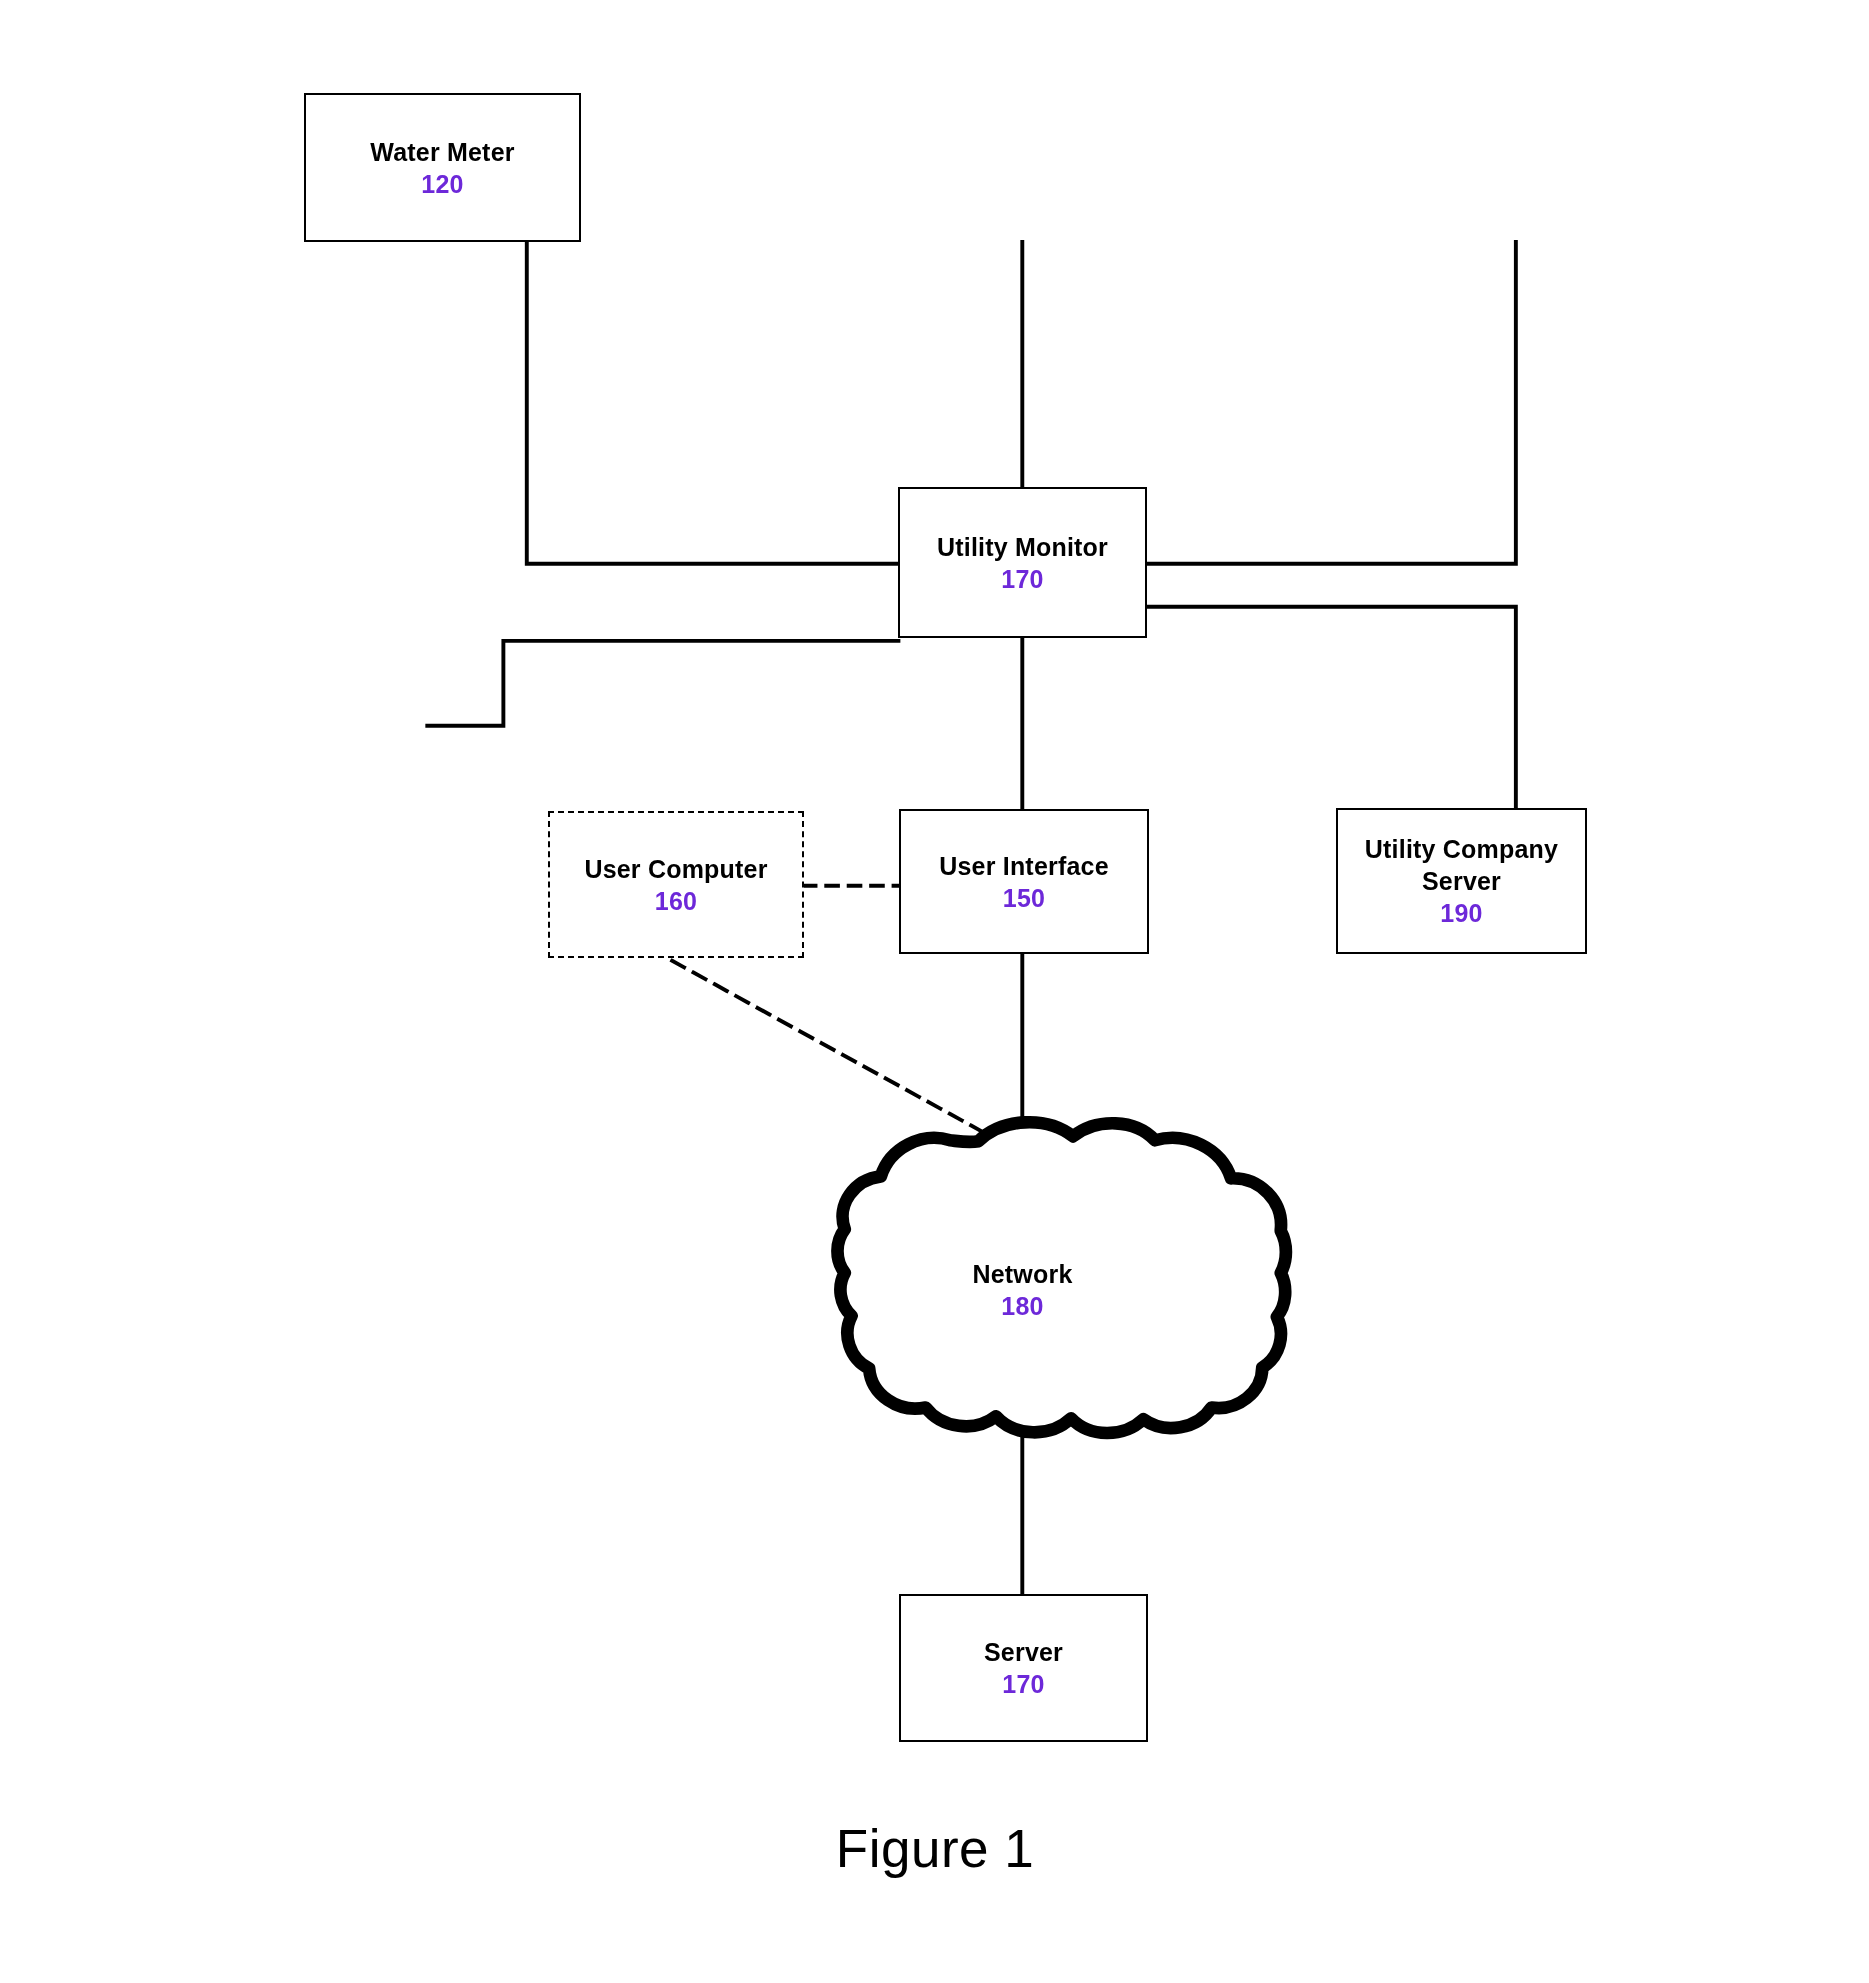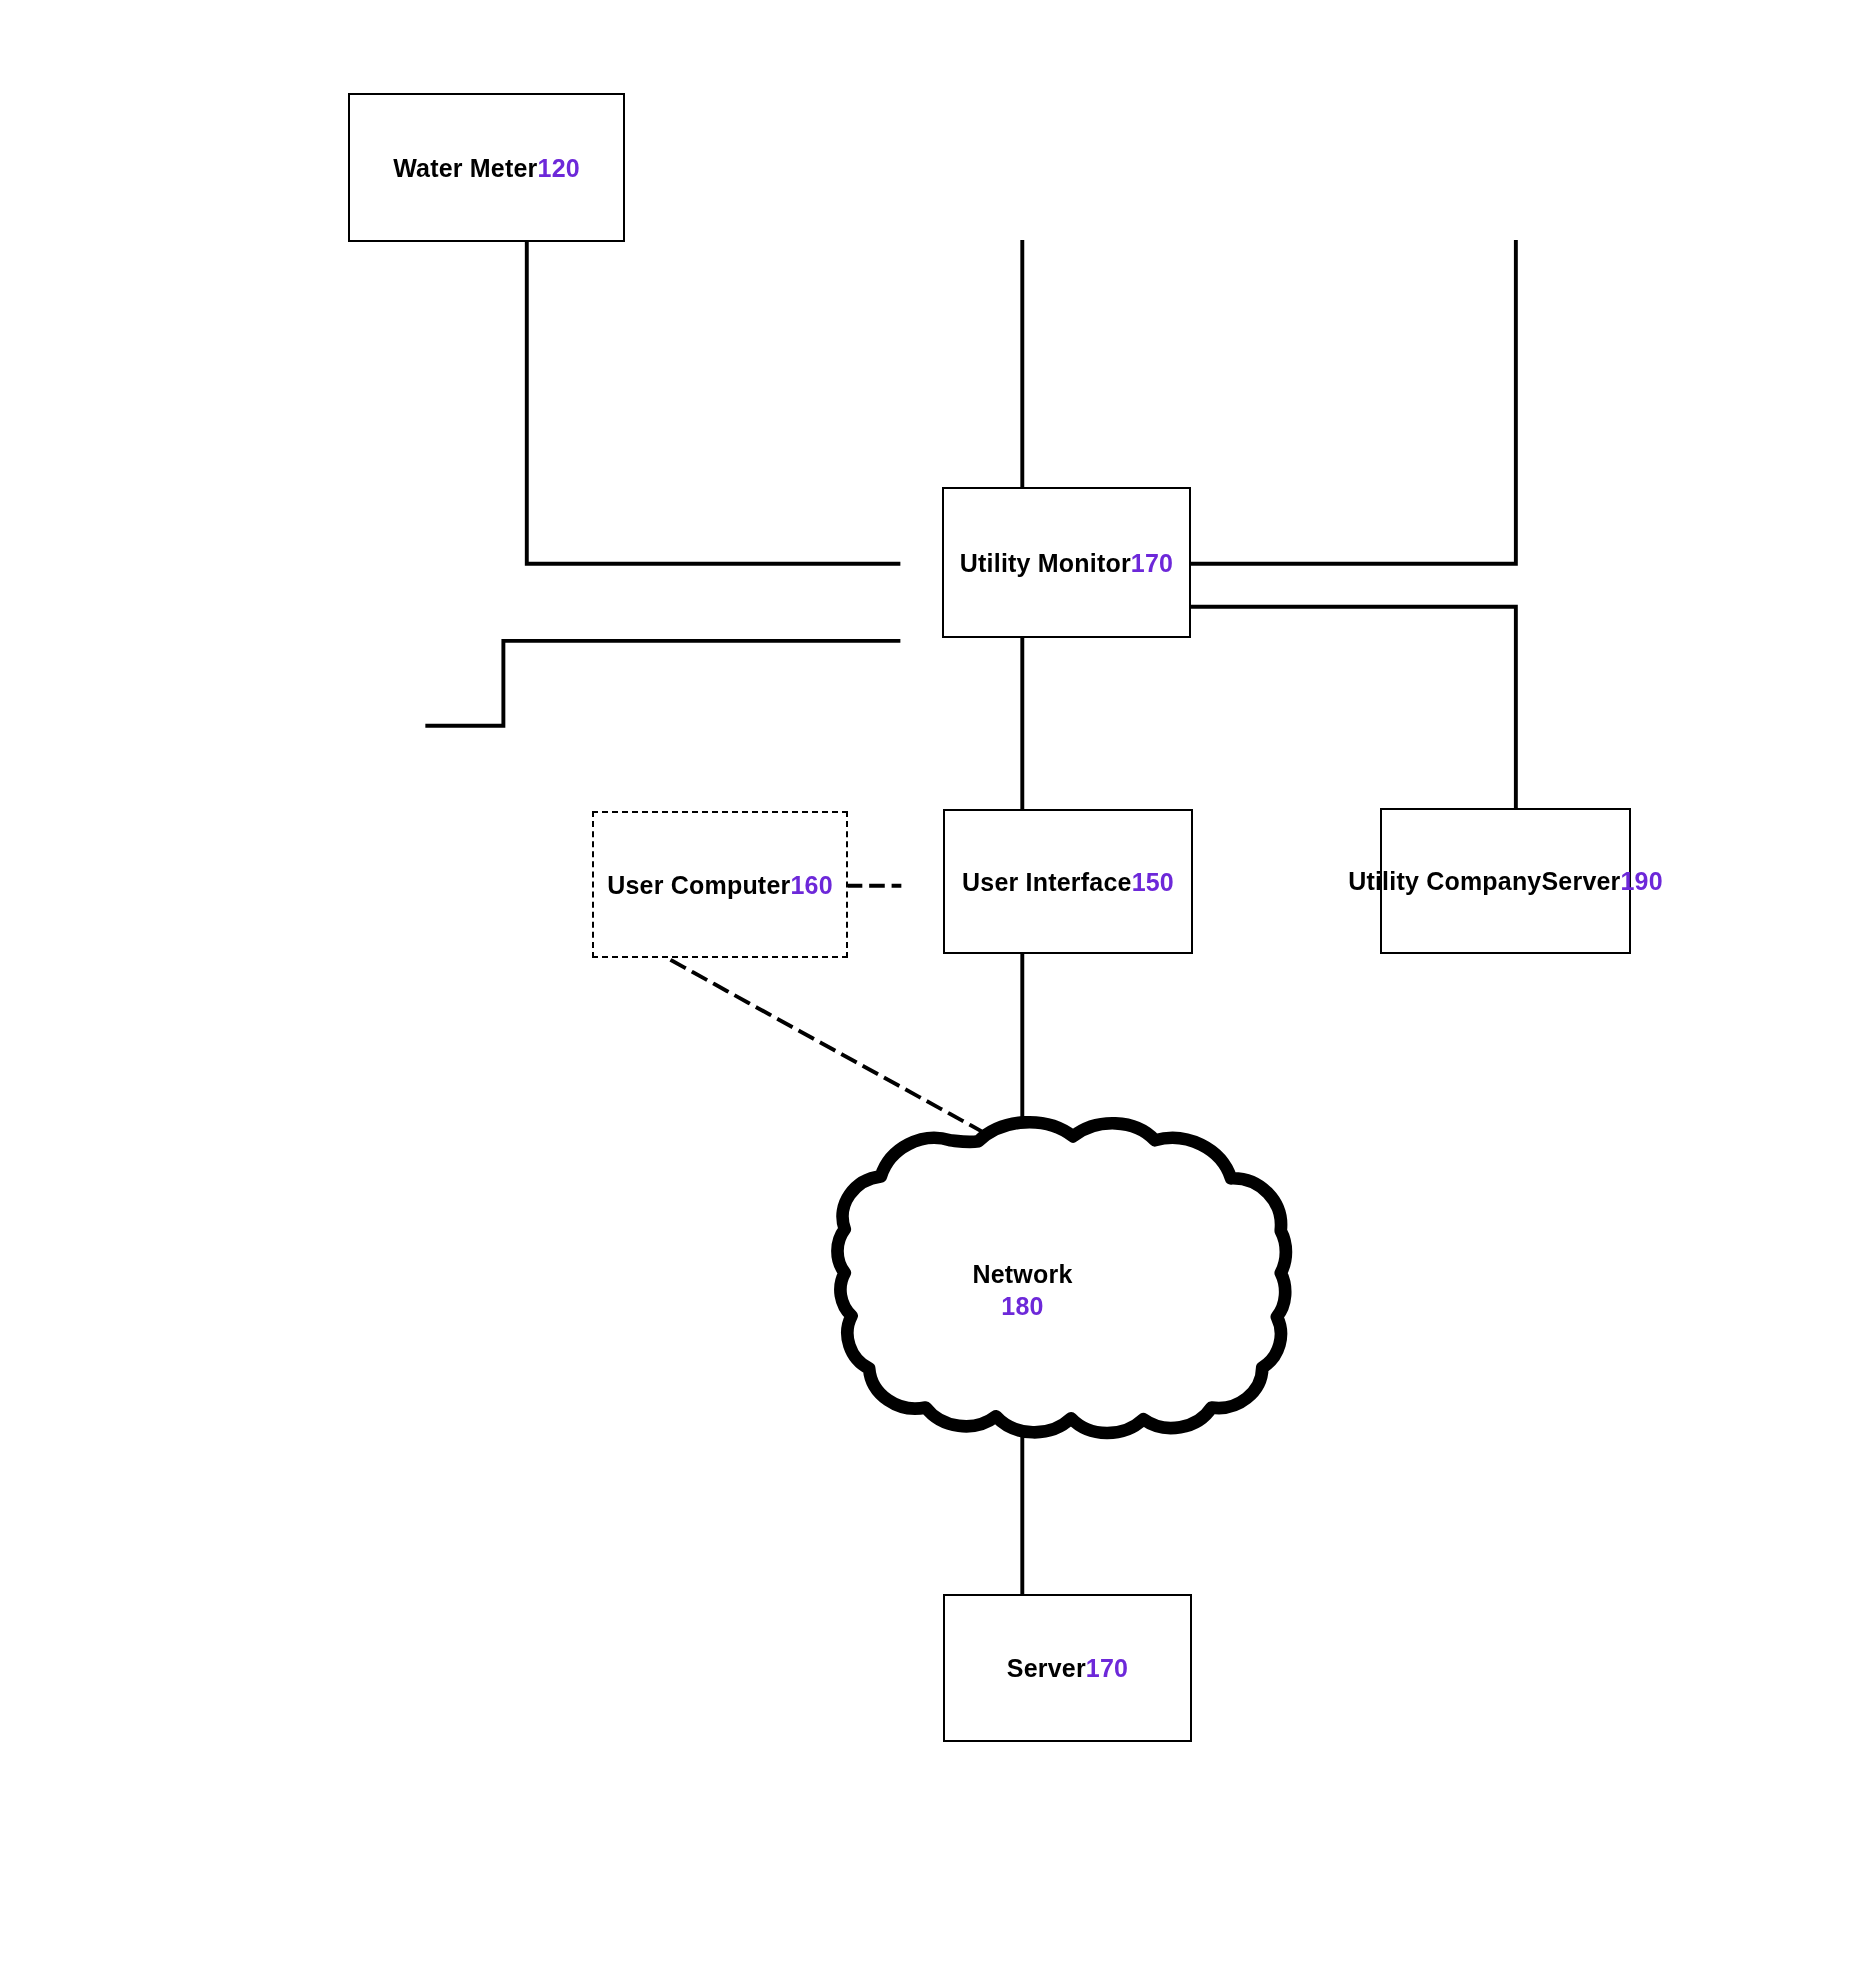--- a/index.html
+++ b/index.html
@@ -21,26 +21,25 @@
     top: 0;
     width: 1870px;
     height: 1984px;
   }
   .node-box {
     position: absolute;
     box-sizing: border-box;
     border: 2.9px solid #000000;
     background: #ffffff;
     display: flex;
-    flex-direction: row;
+    flex-direction: column;
     align-items: center;
     justify-content: center;
     text-align: right;
     z-index: 5;
-    margin-left: 44px;
   }
   .node-box.dashed {
     border: 2.9px dashed #000000;
   }
   .node-label {
     font-family: "Liberation Sans", sans-serif;
     font-weight: bold;
     font-size: 25px;
     line-height: 1.28;
     color: #000000;
@@ -159,15 +158,16 @@
   <div class="cloud-wrap" style="left:840px; top:1258px; width:365px;">
     <div class="node-label" style="text-align:center;">Network</div>
     <div class="node-num" style="text-align:center;">180</div>
   </div>
 
   <div class="node-box" style="left:899px; top:1594px; width:249px; height:148px;">
     <div class="node-label">Server</div>
     <div class="node-num">170</div>
   </div>
 
+  <div id="figure-caption">Figure 1</div>
 
 </div>
 
 
 </body></html>

